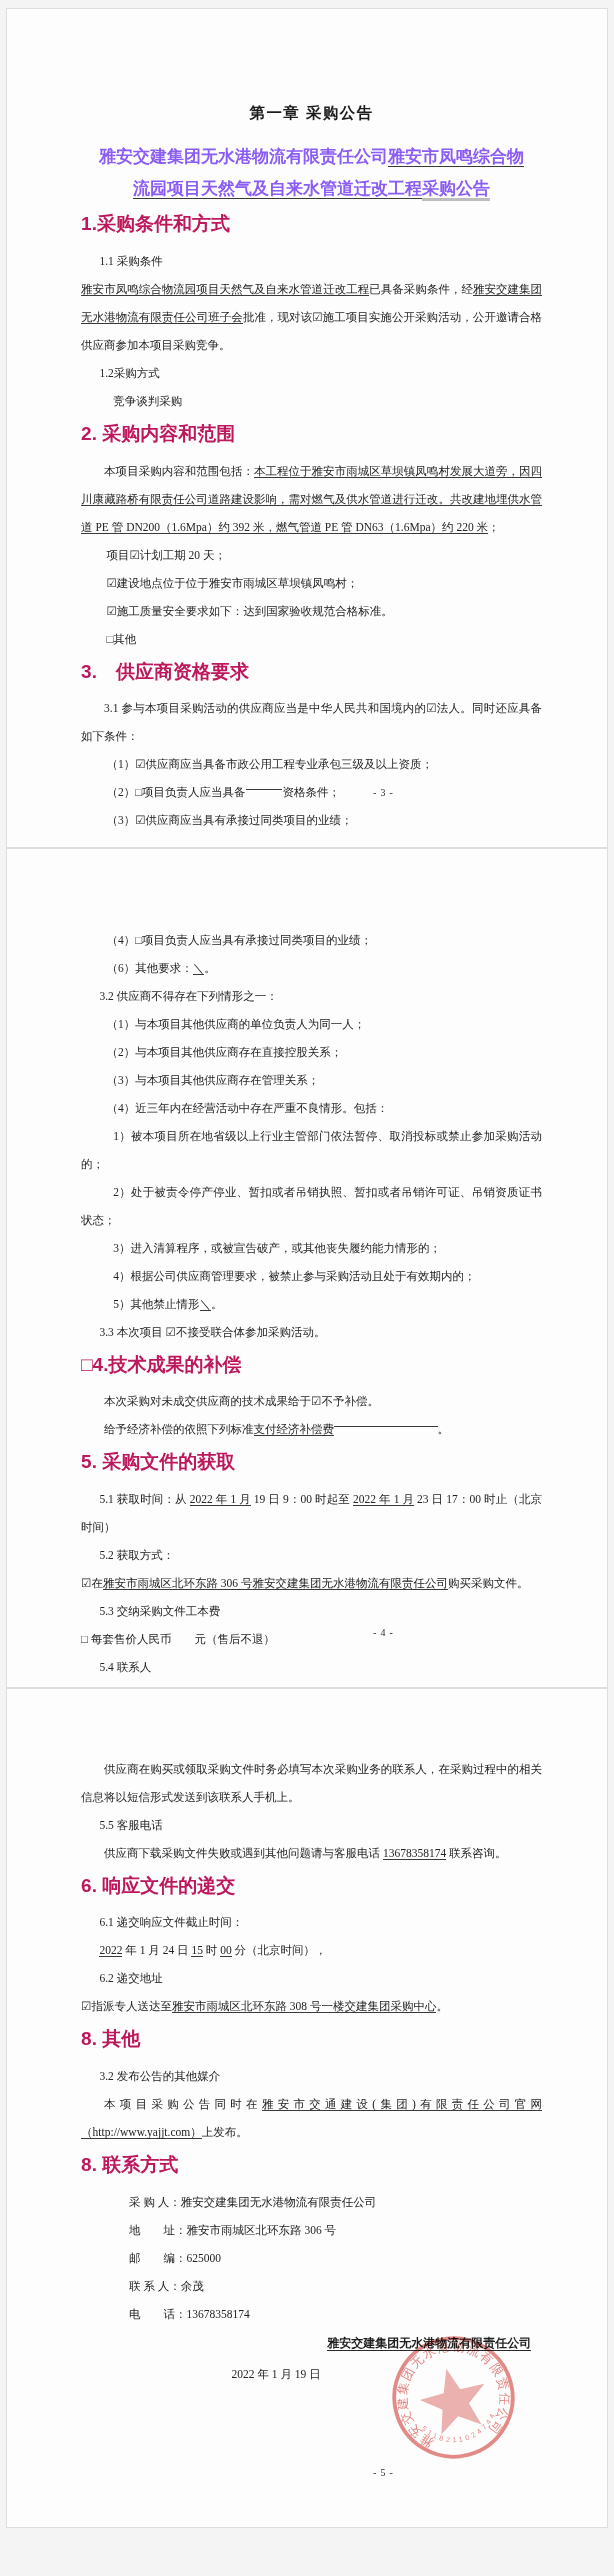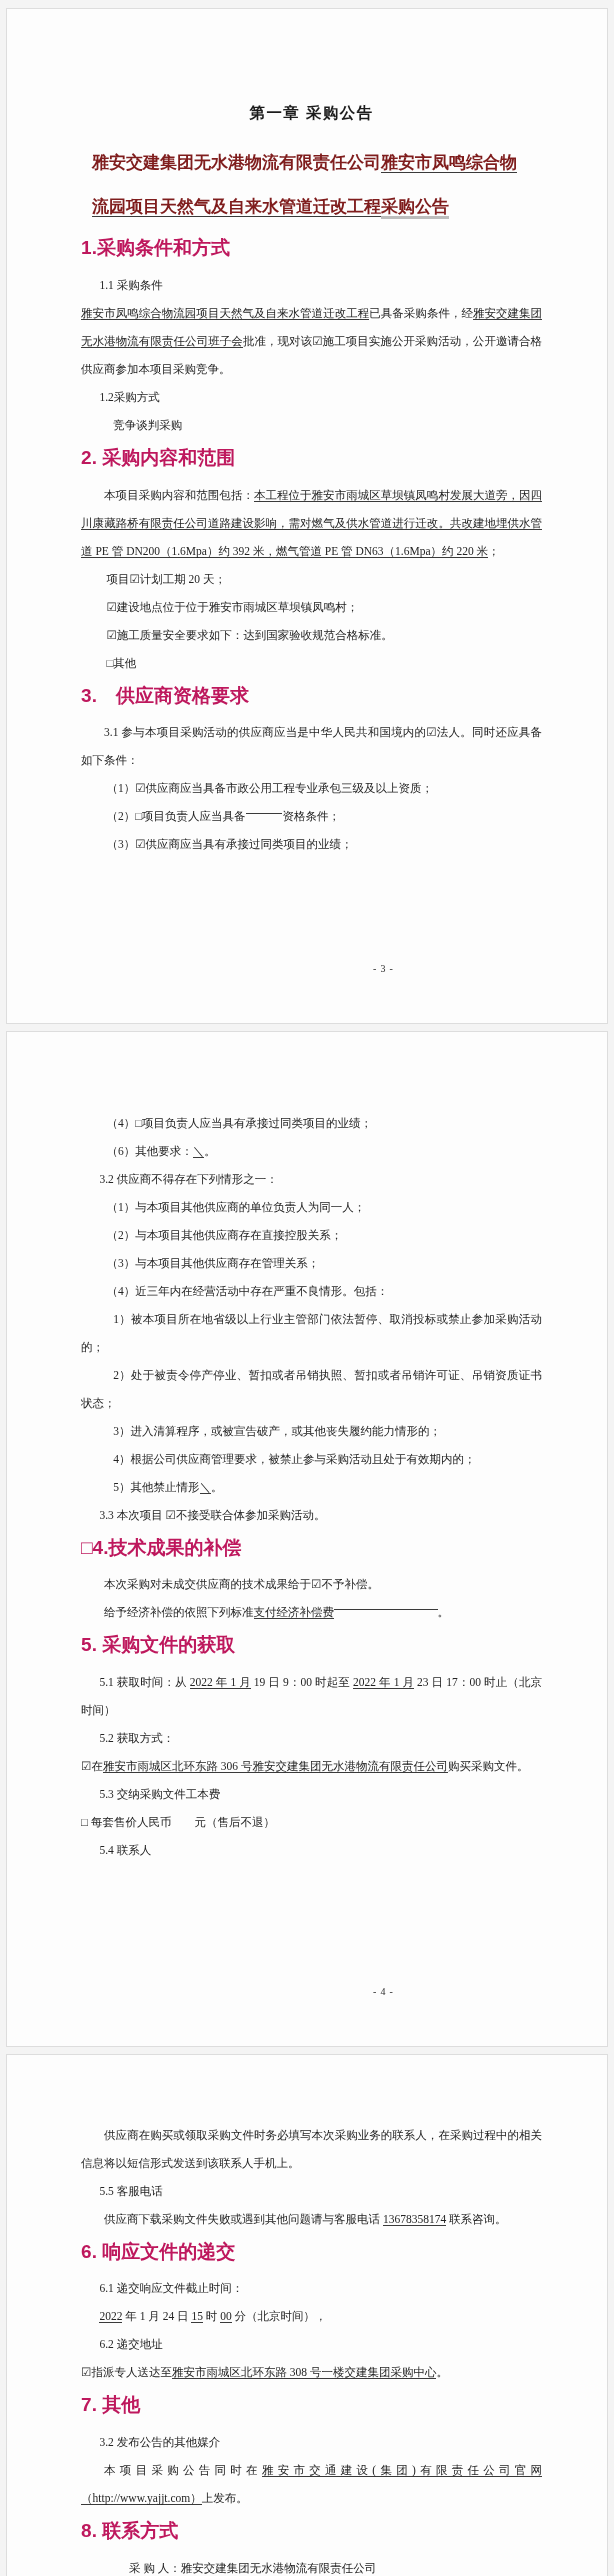--- a/index.html
+++ b/index.html
@@ -5,40 +5,40 @@
   * { margin:0; padding:0; box-sizing:border-box; }
   html,body { background:#f4f4f4; }
   body {
     width:615px; margin:0 auto;
     font-family:"Liberation Serif","DejaVu Serif",serif;
     color:#222;
     padding:7.7px 6.1px 9.2px;
   }
   .page {
     position:relative;
-    width:602px; height:1016px;
+    width:602px; height:840px;
     background:#fdfdfd;
     border:0.8px solid #ddd;
-    margin-bottom:7px;
+    margin-bottom:0;
     overflow:hidden;
   }
   .inner { padding:0 65px 0 74px; }
   .pg1 .inner { padding-top:94px; }
   .pg2 .inner { padding-top:77px; }
   .pg3 .inner { padding-top:66px; }
 
   .chapter {
     font-family:"Liberation Sans","DejaVu Sans",sans-serif;
     font-weight:700; font-size:15.4px; text-align:center;
     color:#1c1c1c; margin-bottom:17px; letter-spacing:1.5px;
   }
   .doc-title {
     font-family:"Liberation Sans","DejaVu Sans",sans-serif;
-    font-weight:700; font-size:17px; line-height:44px;
-    color:#7f1d1d; margin-bottom:7.7px; padding:0 10.8px;
+    font-weight:700; font-size:17px; line-height:32px;
+    text-align:center; color:#8b5cf6; margin-bottom:7.7px; padding:0 10.8px;
   }
   .h2 {
     font-family:"Liberation Sans","DejaVu Sans",sans-serif;
     font-weight:700; font-size:19px; color:#be185d;
     line-height:1.3; margin:7px 0 10px;
   }
   .p {
     font-size:11.5px; line-height:28px; text-align:justify; color:#242424;
   }
   .ti  { text-indent:2em; }
@@ -126,21 +126,21 @@
 <div class="page pg3">
   <div class="inner">
     <div class="p ti">供应商在购买或领取采购文件时务必填写本次采购业务的联系人，在采购过程中的相关信息将以短信形式发送到该联系人手机上。</div>
     <div class="p ti1">5.5 客服电话</div>
     <div class="p ti"><span>供应商下载采购文件失败或遇到其他问题请与客服电话 </span><span class="u">13678358174</span><span> 联系咨询。</span></div>
     <div class="h2">6. 响应文件的递交</div>
     <div class="p ti1">6.1 递交响应文件截止时间：</div>
     <div class="p ti1"><span class="u">2022</span><span> 年 1 月 24 日 </span><span class="u">15</span><span> 时 </span><span class="u">00</span><span> 分（北京时间），</span></div>
     <div class="p ti1">6.2 递交地址</div>
     <div class="p"><span>☑指派专人送达至</span><span class="u">雅安市雨城区北环东路 308 号一楼交建集团采购中心</span><span>。</span></div>
-    <div class="h2">7. 其他</div>
+    <div class="h2">8. 其他</div>
     <div class="p ti1">3.2 发布公告的其他媒介</div>
     <div class="p ti"><span>本项目采购公告同时在</span><span class="u">雅安市交通建设(集团)有限责任公司官网（http://www.yajjt.com）</span><span>上发布。</span></div>
     <div class="h2">8. 联系方式</div>
     <div class="contact-block">
       <div class="p">采 购 人：雅安交建集团无水港物流有限责任公司</div>
       <div class="p">地　　址：雅安市雨城区北环东路 306 号</div>
       <div class="p">邮　　编：625000</div>
       <div class="p">联 系 人：余茂</div>
       <div class="p">电　　话：13678358174</div>
     </div>

